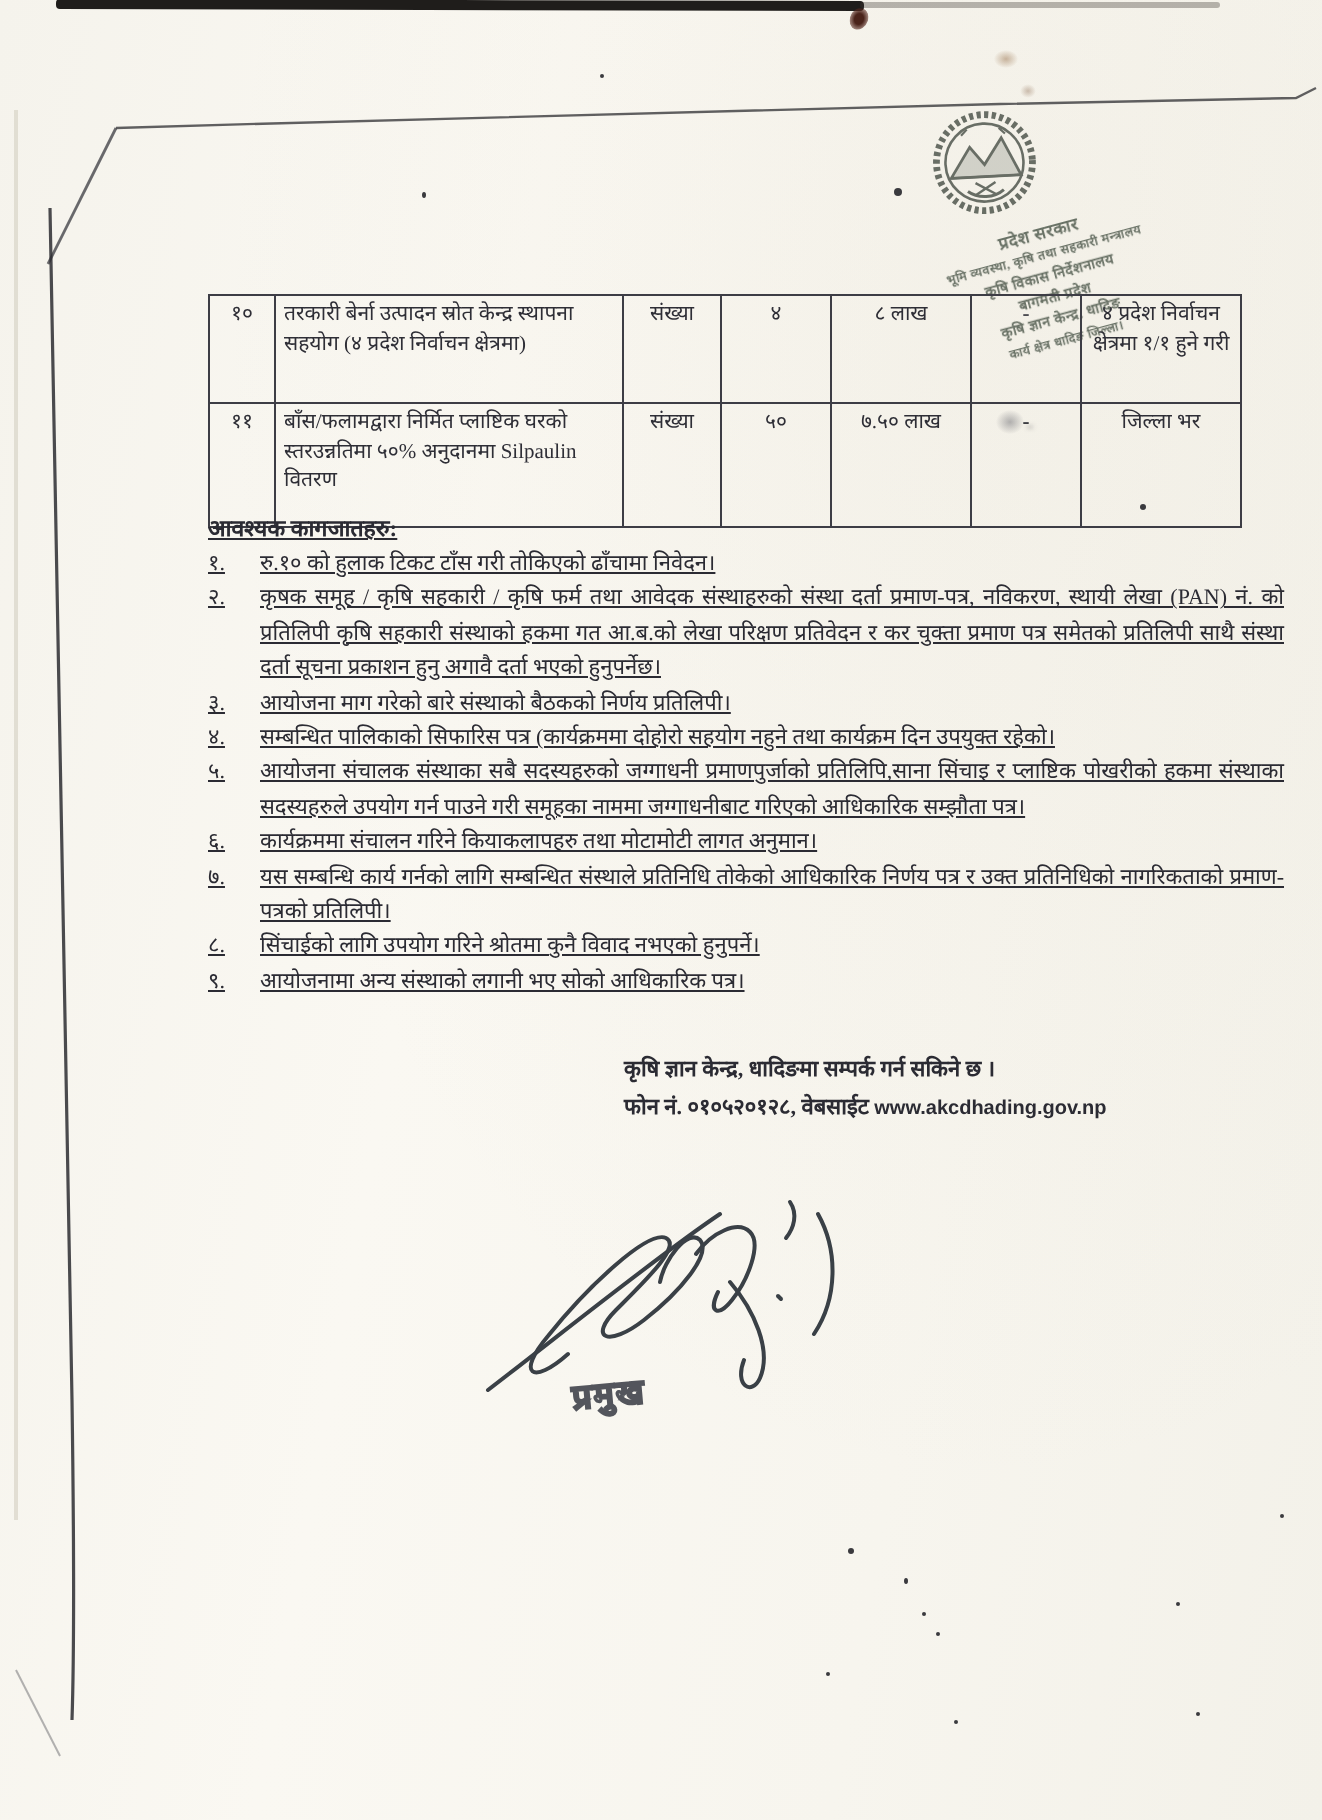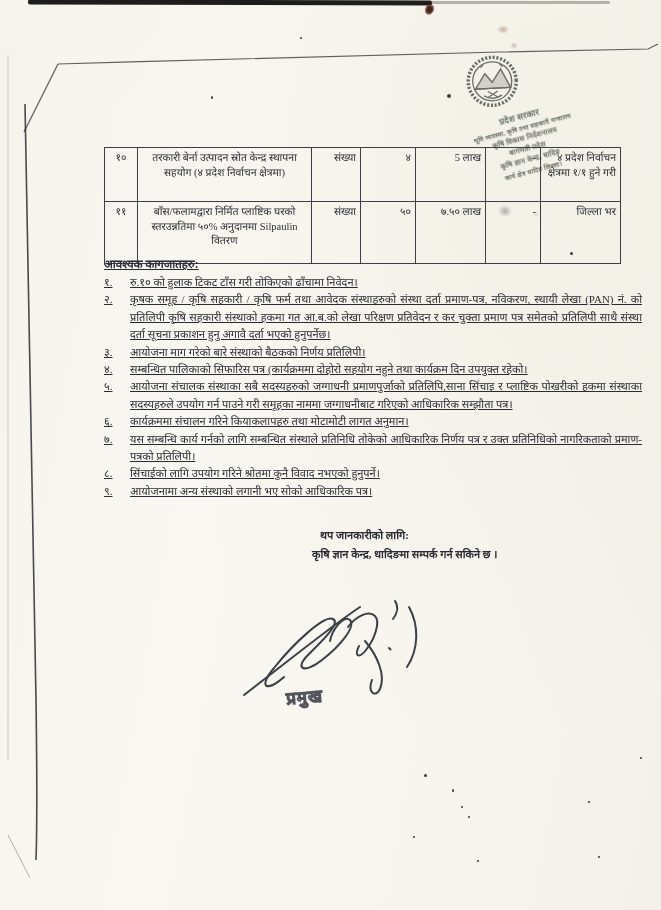--- a/index.html
+++ b/index.html
@@ -30,22 +30,22 @@
   #stamp-text .s1{font-size:8.5px;}
   #stamp-text .s2{font-size:6.3px;}
   #stamp-text .s3{font-size:7.2px;}
   
   #activity-table{position:absolute;left:104px;top:147px;width:516px;border-collapse:collapse;table-layout:fixed;
     font-size:10.5px;color:#2e2e36;line-height:14.5px;}
   #activity-table td{border:1.2px solid #3d3d45;vertical-align:top;padding:3px 4px 2px 4px;}
   #activity-table tr.r10{height:54px;}
   #activity-table tr.r11{height:62px;}
   .c-sn{text-align:center;}
-  .c-unit,.c-qty,.c-amt,.c-mark,.c-rem{text-align:right;}
-  .c-act{text-align:center;}
+  .c-unit,.c-qty,.c-amt,.c-mark,.c-rem{text-align:center;}
+  .c-act{text-align:left;}
   .mark-smudge{font-weight:bold;color:#33343a;text-shadow:2px 2px 2px rgba(70,70,75,.5);}
   
   #docs{position:absolute;left:104px;top:256px;width:538px;color:#2b2b33;text-decoration:underline;}
   #docs-heading{font-size:11.5px;font-weight:bold;text-decoration:underline;margin:0 0 3px 0;}
   .doc-item{display:grid;grid-template-columns:24px 1fr;column-gap:2px;font-size:11px;line-height:17.4px;}
   .doc-item .num{text-align:left;}
   .doc-item .txt{text-align:justify;}
   
   #contact{position:absolute;left:312px;top:526px;width:290px;font-size:11px;font-weight:bold;color:#2b2b33;line-height:18.5px;}
   #contact .l1{margin-left:8px;}
@@ -106,21 +106,21 @@
         <col style="width:70px">
         <col style="width:55px">
         <col style="width:80px">
     </colgroup>
     <tbody>
         <tr class="r10">
       <td class="c-sn">१०</td>
       <td class="c-act">तरकारी बेर्ना उत्पादन स्रोत केन्द्र स्थापना सहयोग (४ प्रदेश निर्वाचन क्षेत्रमा)</td>
       <td class="c-unit">संख्या</td>
       <td class="c-qty">४</td>
-      <td class="c-amt">5 लाख</td>
+      <td class="c-amt">८ लाख</td>
       <td class="c-mark">-</td>
       <td class="c-rem">४ प्रदेश निर्वाचन क्षेत्रमा १/१ हुने गरी</td>
     </tr>
     <tr class="r11">
       <td class="c-sn">११</td>
       <td class="c-act">बाँस/फलामद्वारा निर्मित प्लाष्टिक घरको स्तरउन्नतिमा ५०% अनुदानमा Silpaulin वितरण</td>
       <td class="c-unit">संख्या</td>
       <td class="c-qty">५०</td>
       <td class="c-amt">७.५० लाख</td>
       <td class="c-mark"><span class="mark-smudge">-</span></td>
@@ -163,22 +163,25 @@
       <span class="num">८.</span>
       <span class="txt">सिंचाईको लागि उपयोग गरिने श्रोतमा कुनै विवाद नभएको हुनुपर्ने।</span>
     </div>
     <div class="doc-item">
       <span class="num">९.</span>
       <span class="txt">आयोजनामा अन्य संस्थाको लगानी भए सोको आधिकारिक पत्र।</span>
     </div>
   </div>
 
   <div id="contact">
-    <div class="l1">थप जानकारीको लागि:</div>
     <div>कृषि ज्ञान केन्द्र, धादिङमा सम्पर्क गर्न सकिने छ ।</div>
+    <div>
+      <span>फोन नं. ०१०५२०१२८, वेबसाईट</span>
+      <span class="web">www.akcdhading.gov.np</span>
+    </div>
   </div>
 
   <svg id="signature" width="215" height="108" viewBox="0 0 215 108">
     <g stroke="#2a3138" stroke-width="2" fill="none" stroke-linecap="round" opacity=".92">
       <path d="M6,98 C40,72 92,30 122,10"></path>
       <path d="M46,80 C28,96 20,90 36,71 C56,46 86,18 95,22 C103,26 84,44 70,58 C56,72 66,77 84,63 C102,49 118,30 112,23 C106,17 94,33 92,44"></path>
       <path d="M110,30 C118,19 131,13 137,19 C143,25 136,43 128,53 C121,62 116,59 121,49"></path>
       <path d="M127,44 C139,58 148,78 142,92 C138,101 129,96 134,83"></path>
       <path d="M151,51 l1.5,1.5"></path>
       <path d="M157,4 C161,10 159,17 155,22"></path>

